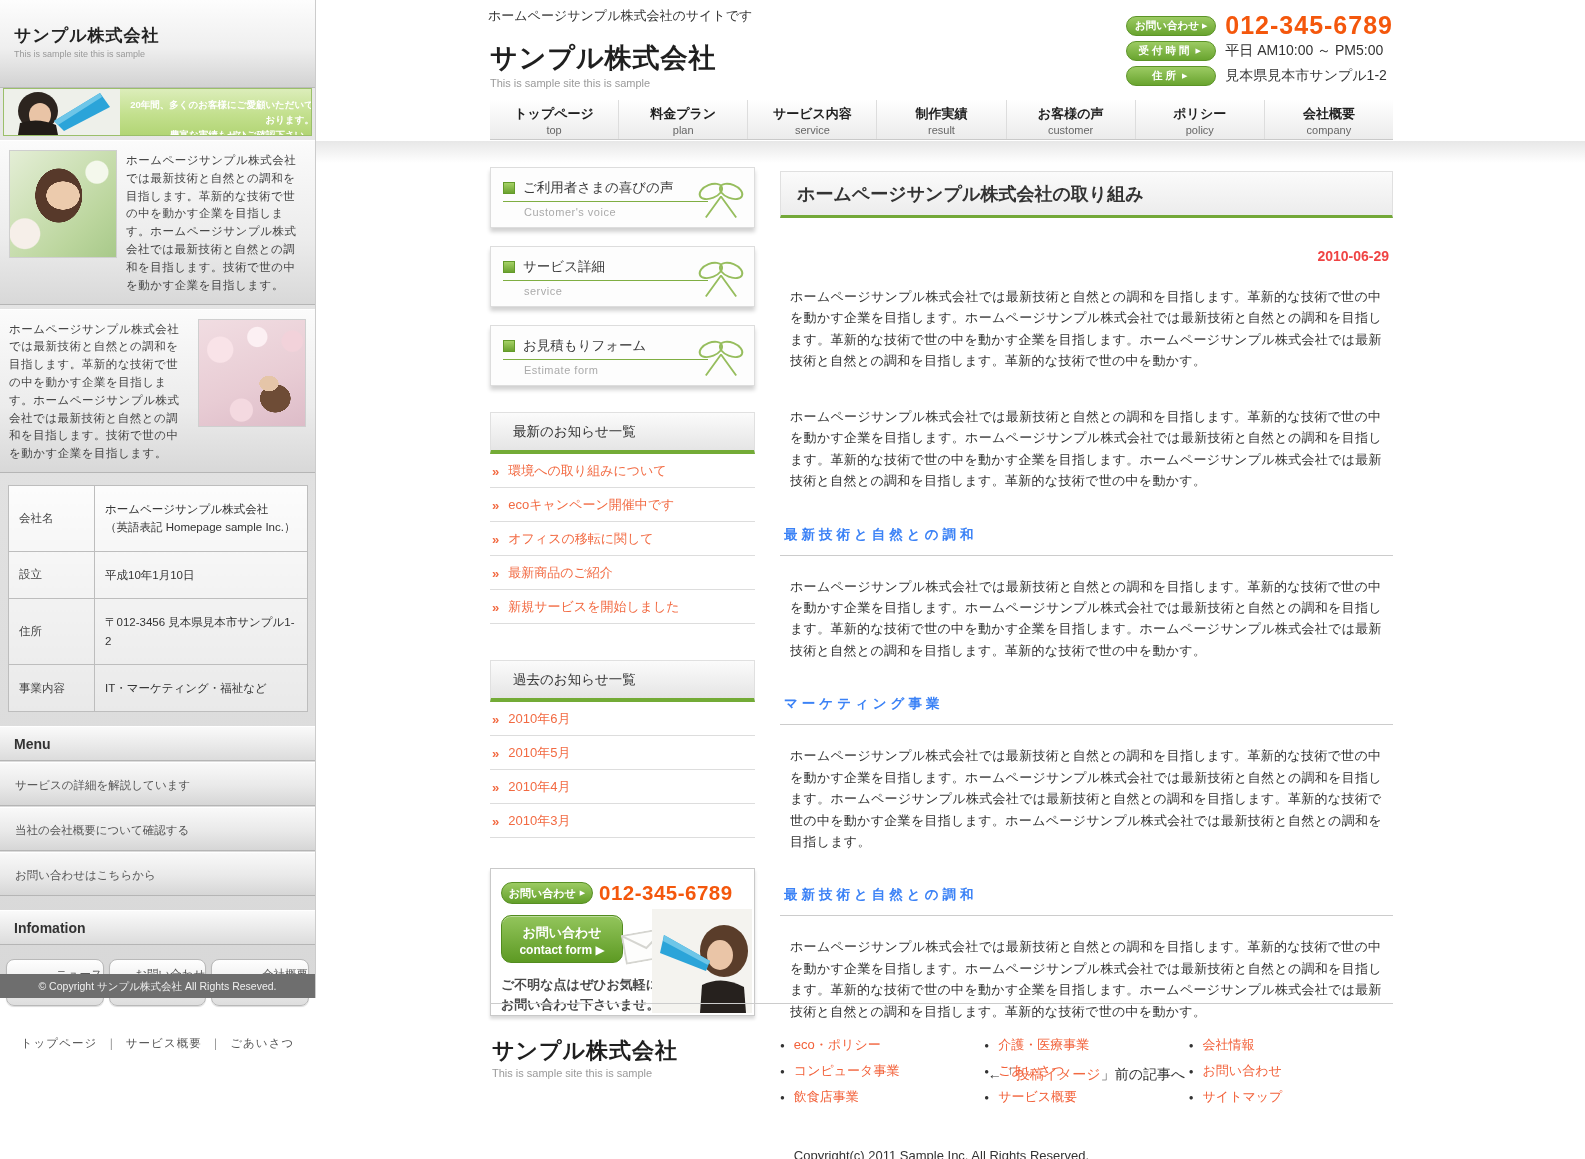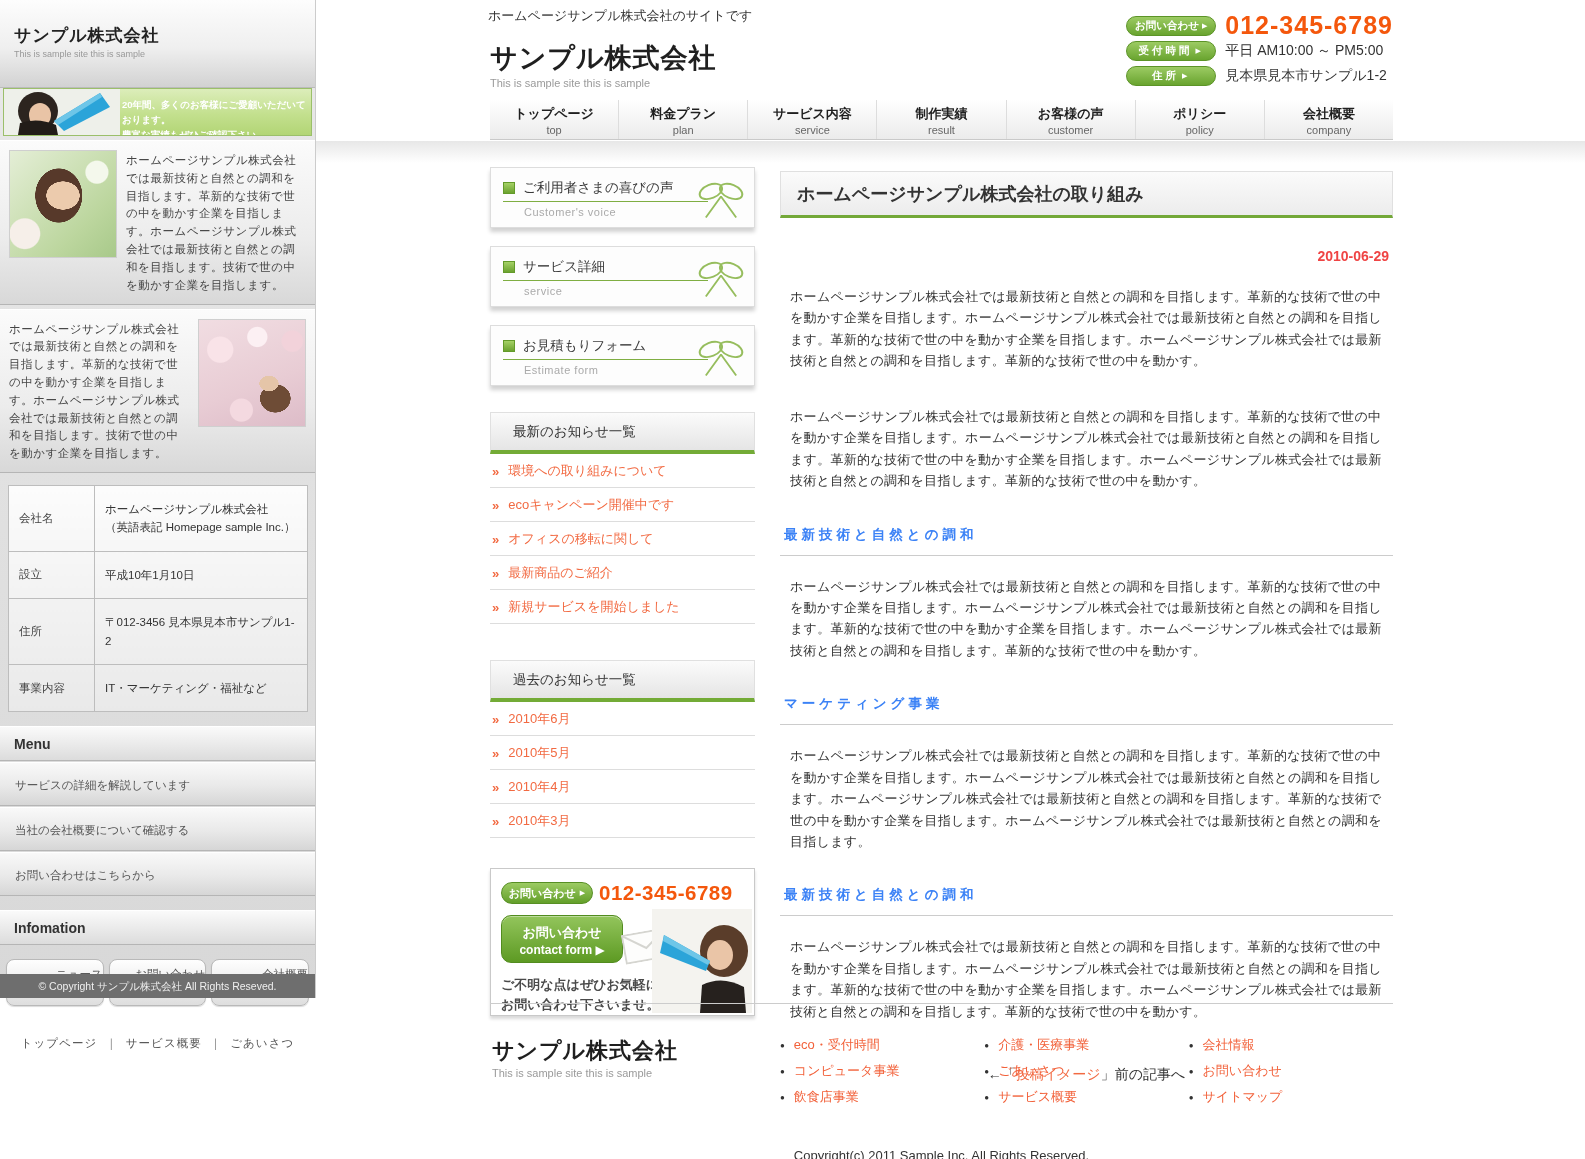--- a/index.html
+++ b/index.html
@@ -10,21 +10,21 @@
   .sidebar { position:absolute; left:0; top:0; width:316px; height:998px;
     background:linear-gradient(#e9e9e9,#d8d8d8); border-right:1px solid #ccc; }
   .sb-logo { height:88px; padding:24px 0 0 14px;
     background:linear-gradient(#fdfdfd 0%,#efefef 55%,#d2d2d2 100%); border-bottom:1px solid #bbb; }
   .sb-logo-title { font-size:17px; font-weight:bold; color:#222; letter-spacing:1px; }
   .sb-logo-sub { font-size:9px; color:#999; margin-top:2px; }
   .sb-banner { position:relative; margin:0 3px; height:48px; border:1px solid #9bbf6a;
     background:linear-gradient(#dcedba 0%,#c3e08e 55%,#b2d575 100%); overflow:hidden; }
   .sb-banner-photo { position:absolute; left:0; top:0; width:116px; height:100%; }
   .sb-banner-text { position:absolute; left:118px; top:8px; width:192px; font-size:9.5px; line-height:1.6;
-    color:#fff; text-align:left; white-space:pre-line; font-weight:bold; }
+    color:#fff; text-align:right; white-space:pre-line; font-weight:bold; }
   .sb-block { display:flex; gap:9px; padding:9px; margin-top:4px;
     background:linear-gradient(#fbfbfb 0%,#ececec 60%,#d8d8d8 100%);
     border-top:1px solid #fff; border-bottom:1px solid #b5b5b5; }
   .sb-photo { width:108px; height:108px; flex:0 0 108px; border:1px solid #cfcfcf; }
   .sb-block-text { font-size:11.5px; line-height:1.55; color:#444; letter-spacing:0.5px; padding-top:2px; }
   .ph-portrait1 { background:
     radial-gradient(ellipse 26% 22% at 50% 42%, #eccbad 0 60%, rgba(0,0,0,0) 61%),
     radial-gradient(ellipse 40% 46% at 46% 42%, #57392a 0 55%, rgba(0,0,0,0) 56%),
     radial-gradient(circle at 82% 20%, #f4f8ec 0 9%, rgba(0,0,0,0) 10%),
     radial-gradient(circle at 14% 78%, #f6efe9 0 12%, rgba(0,0,0,0) 13%),
@@ -444,21 +444,21 @@
 
     <div class="m-footer">
       <div class="f-wrap">
         <div class="f-logo">
           <div class="f-logo-title">サンプル株式会社</div>
           <div class="f-logo-sub">This is sample site this is sample</div>
         </div>
         <div class="f-col">
           <div class="f-item">
             <span class="f-bullet">●</span>
-            <span class="f-link">eco・受付時間</span>
+            <span class="f-link">eco・ポリシー</span>
           </div>
           <div class="f-item">
             <span class="f-bullet">●</span>
             <span class="f-link">コンピュータ事業</span>
           </div>
           <div class="f-item">
             <span class="f-bullet">●</span>
             <span class="f-link">飲食店事業</span>
           </div>
         </div>

